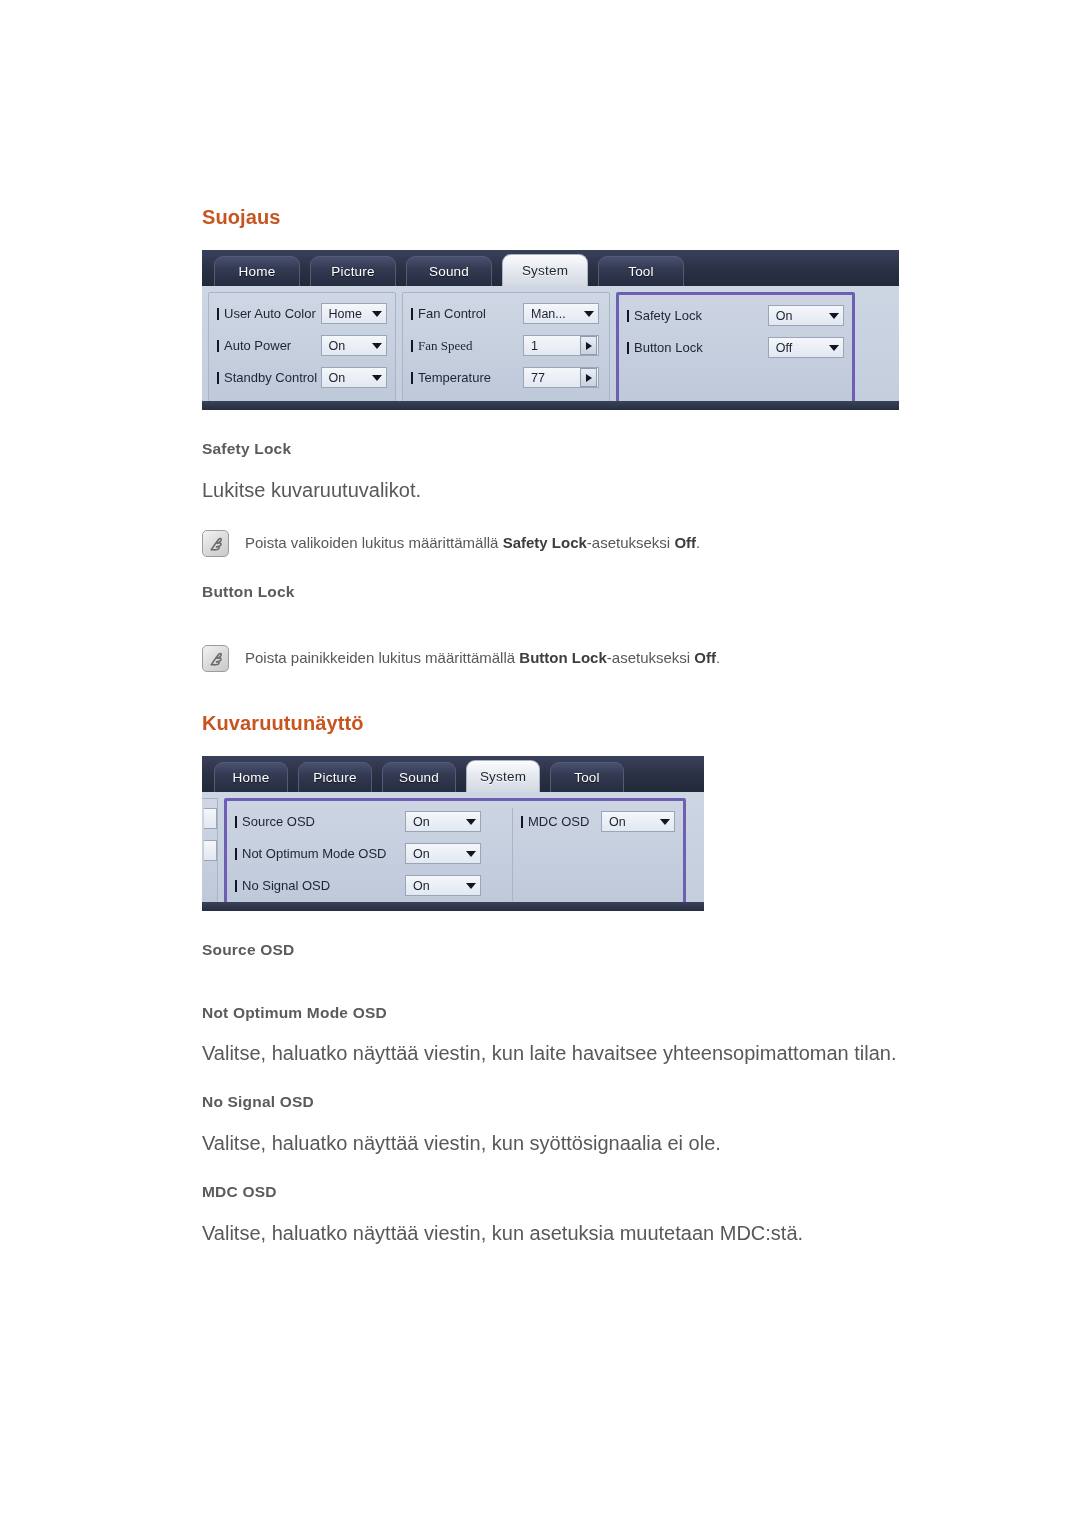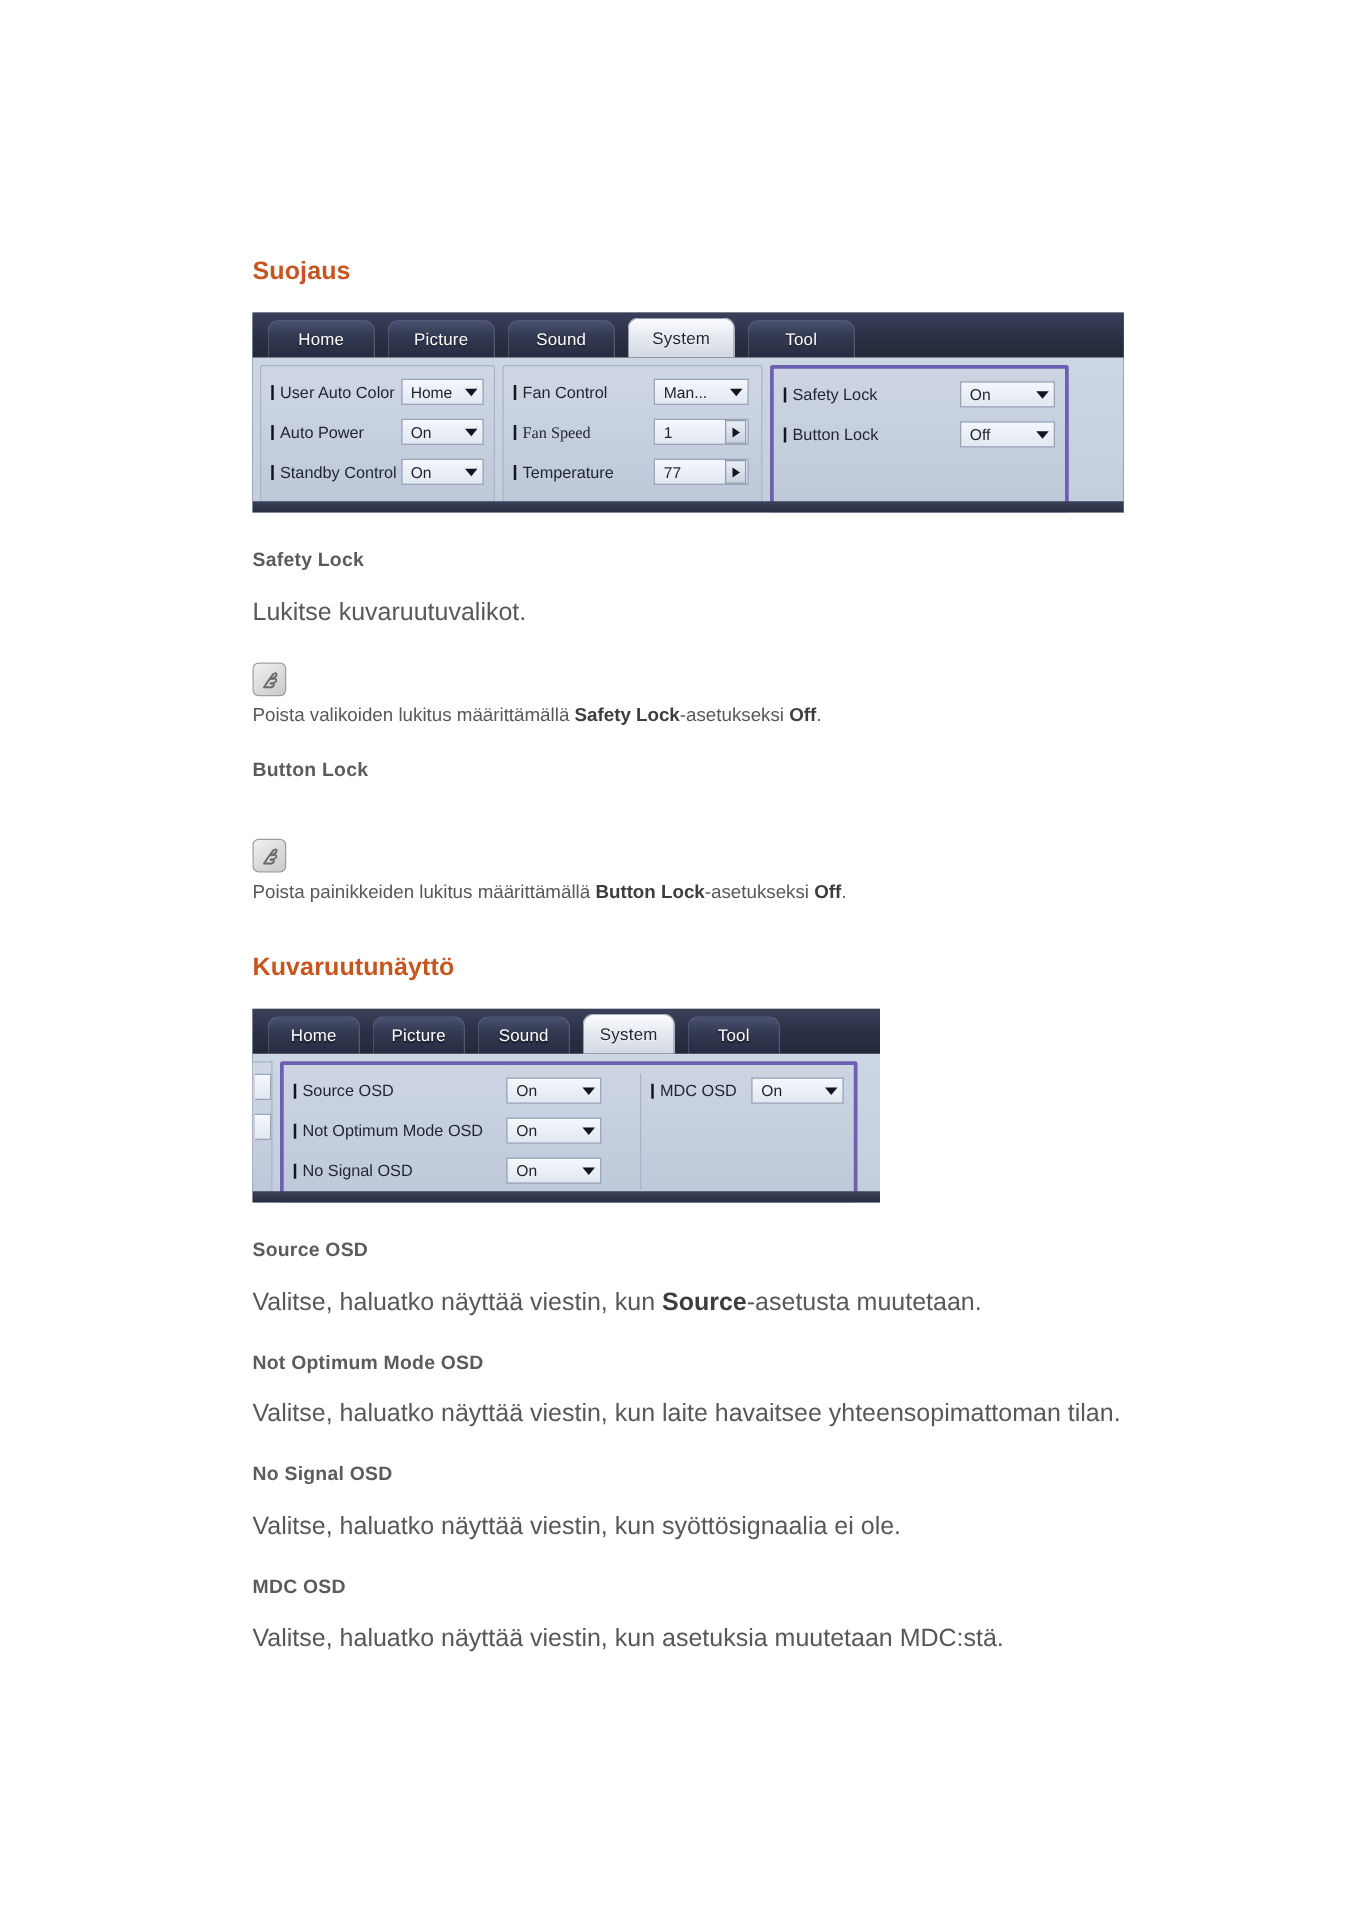--- a/index.html
+++ b/index.html
@@ -56,22 +56,21 @@
 
   .gap-18 { height: 18px; }
   .gap-26 { height: 26px; }
   .gap-30 { height: 30px; }
   .gap-40 { height: 40px; }
 
   
   .note-row {
     display: flex;
     align-items: flex-start;
-    gap: 3px;
-    flex-direction: column;
+    gap: 16px;
   }
   .note-icon {
     width: 27px;
     height: 27px;
     flex: 0 0 27px;
     border-radius: 5px;
     background: linear-gradient(145deg,#f2f2f2 0%, #dedede 45%, #c9c9c9 100%);
     border: 1px solid #9d9d9d;
     box-sizing: border-box;
     position: relative;
@@ -464,21 +463,20 @@
         </div>
 
       </div>
       <div class="mdc-footer"></div>
     </div>
 
     <div class="gap-30"></div>
 
     <h2 class="sub-title">Source OSD</h2>
     <div class="gap-18"></div>
-    <p class="body-text"><span>Valitse, haluatko näyttää viestin, kun </span><b>Source</b><span>-asetusta muutetaan.</span></p>
 
     <div class="gap-26"></div>
 
     <h2 class="sub-title">Not Optimum Mode OSD</h2>
     <div class="gap-18"></div>
     <p class="body-text">Valitse, haluatko näyttää viestin, kun laite havaitsee yhteensopimattoman tilan.</p>
 
     <div class="gap-26"></div>
 
     <h2 class="sub-title">No Signal OSD</h2>

